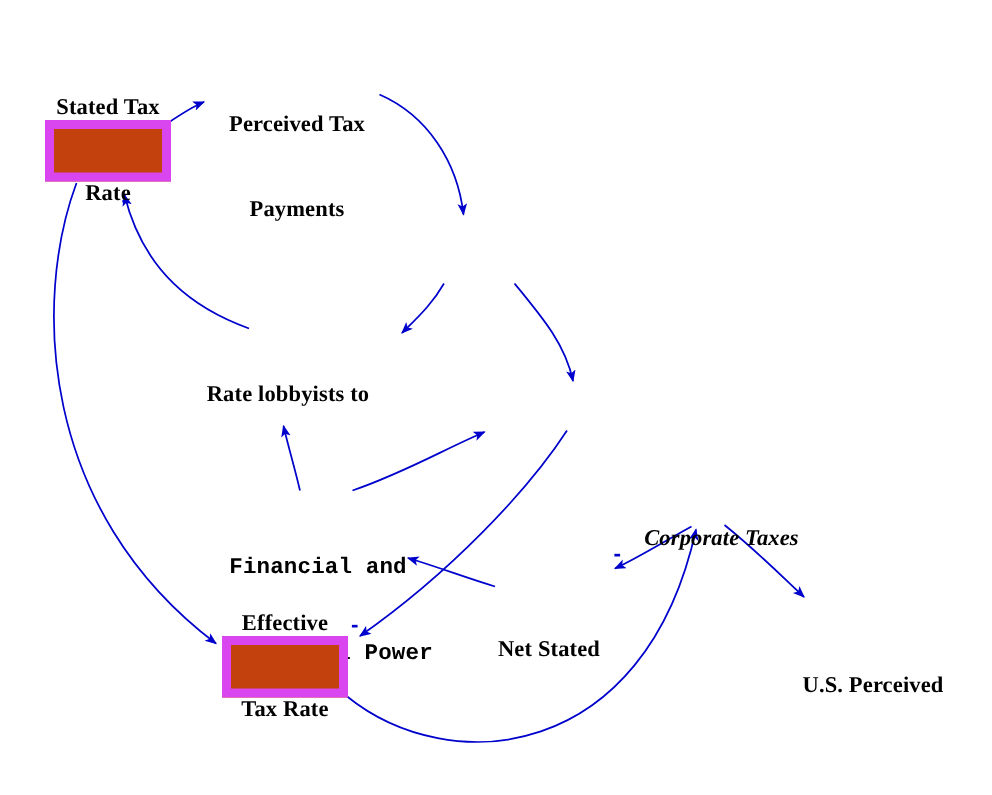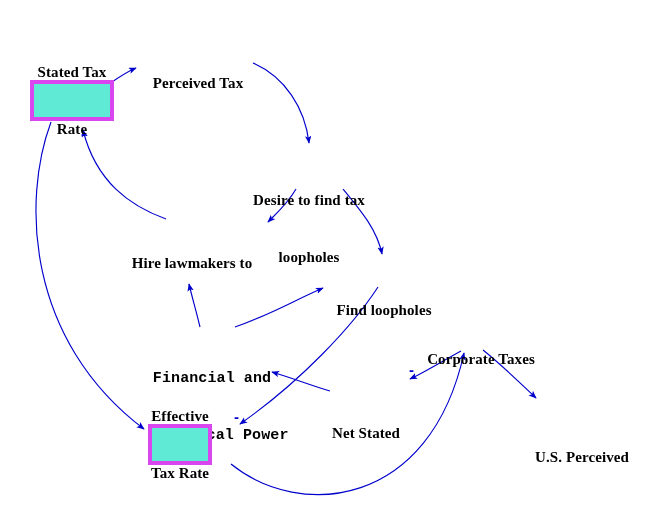--- a/index.html
+++ b/index.html
@@ -29,22 +29,22 @@
     color: #000000;
     font-family: "Liberation Serif", "DejaVu Serif", serif;
     font-weight: bold;
     font-size: 15px;
     line-height: 19px;
     text-align: center;
     white-space: pre;
     letter-spacing: 0.1px;
   }
   .node-boxed {
-    border: 4px solid #d946ef;
-    background: #5eead4;
+    border: 6px solid #d946ef;
+    background: #c2410c;
     box-sizing: border-box;
     display: flex;
     align-items: center;
     justify-content: center;
   }
   .polarity {
     position: absolute;
     color: #0000cc;
     font-family: "Liberation Sans", sans-serif;
     font-weight: bold;
@@ -96,53 +96,47 @@
 
   <div class="node-label node-boxed" style="left:30px; top:80px; width:84px; height:41px;">
     <div>
       <div>Stated Tax</div>
       <div>Rate</div>
     </div>
   </div>
 
   <div class="node-label" style="left:140px; top:36px; width:116px;">
     <div>Perceived Tax</div>
+    <div>Payments</div>
   </div>
 
-  <div class="node-label" style="left:238px; top:153px; width:142px;">
-    <div>Desire to find tax</div>
-    <div>loopholes</div>
+
+  <div class="node-label" style="left:110px; top:216px; width:164px;">
+    <div>Rate lobbyists to</div>
   </div>
 
-  <div class="node-label" style="left:110px; top:216px; width:164px;">
-    <div>Hire lawmakers to</div>
-  </div>
-
-  <div class="node-label" style="left:326px; top:263px; width:116px;">
-    <div>Find loopholes</div>
-  </div>
 
   <div class="node-label" style="left:152px; top:331px; width:120px;font-family:Liberation Mono, monospace;">
     <div>Financial and</div>
     <div>Political Power</div>
   </div>
 
-  <div class="node-label" style="left:418px; top:312px; width:126px;">
+  <div class="node-label" style="left:418px; top:312px; width:126px;font-style:italic;">
     <div>Corporate Taxes</div>
   </div>
 
   <div class="node-label" style="left:320px; top:386px; width:92px;">
     <div>Net Stated</div>
   </div>
 
   <div class="node-label" style="left:518px; top:410px; width:128px;">
     <div>U.S. Perceived</div>
   </div>
 
-  <div class="node-label node-boxed" style="left:148px; top:424px; width:64px; height:41px;">
+  <div class="node-label node-boxed" style="left:148px; top:424px; width:84px; height:41px;">
     <div>
       <div>Effective</div>
       <div>Tax Rate</div>
     </div>
   </div>
 
   <div class="polarity" style="left:81px; top:126px;">-</div>
   <div class="polarity" style="left:234px; top:409px;">-</div>
   <div class="polarity" style="left:409px; top:362px;">-</div>
 

